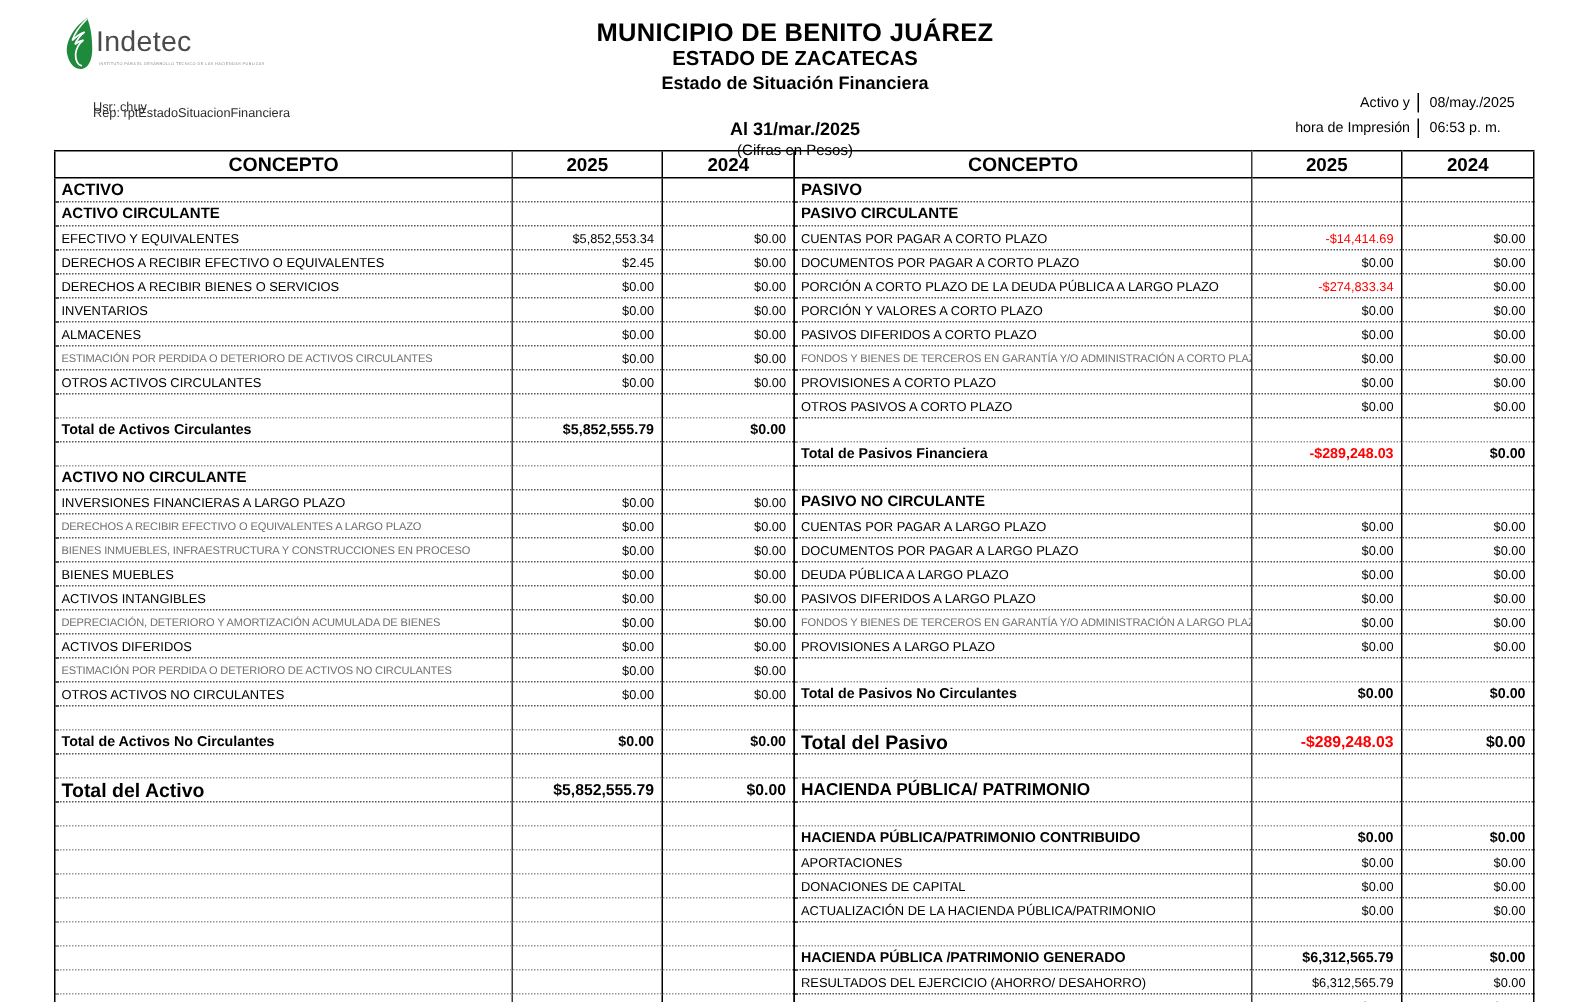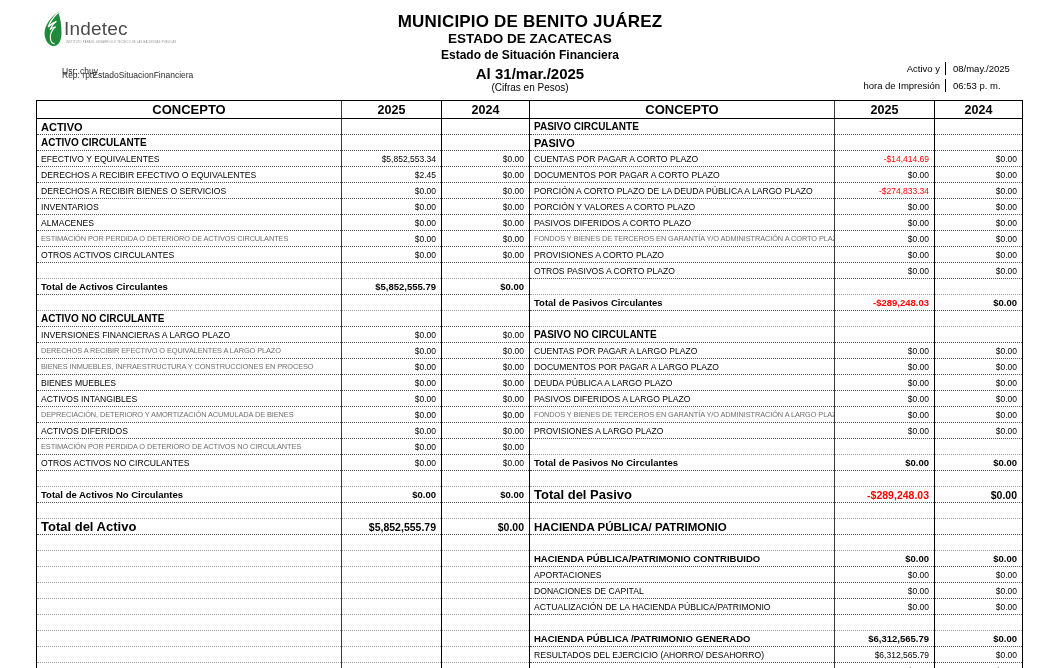--- a/index.html
+++ b/index.html
@@ -19,21 +19,21 @@
   .logo-text{position:absolute;left:26px;top:8px;font-size:19px;color:#4b4b4b;letter-spacing:.2px;}
   .logo-sub{position:absolute;left:28px;top:31px;font-size:2.6px;color:#8d8d8d;letter-spacing:.25px;white-space:nowrap;}
 
   .usr{position:absolute;left:62px;top:66px;font-size:8.5px;color:#2b2b2b;}
   .rep{position:absolute;left:62px;top:70px;font-size:8.5px;color:#2b2b2b;}
 
   .titles{position:absolute;left:270px;top:12px;width:520px;text-align:center;}
   .t1{font-size:17px;font-weight:bold;letter-spacing:.2px;line-height:19px;}
   .t2{font-size:13.5px;font-weight:bold;line-height:16px;}
   .t3{font-size:12px;font-weight:bold;line-height:15px;margin-top:1px;}
-  .t4{font-size:15px;font-weight:bold;line-height:15px;margin-top:3px;}
+  .t4{font-size:12px;font-weight:bold;line-height:15px;margin-top:16px;}
   .t5{font-size:10px;line-height:13px;}
 
   .stamp{position:absolute;left:862px;top:60px;width:190px;}
   .stamp-row{display:flex;align-items:baseline;font-size:9.5px;line-height:17px;}
   .stamp-lab{width:78px;text-align:right;padding-right:5px;}
   .stamp-sep{width:1px;height:13px;background:#000;align-self:center;}
   .stamp-val{padding-left:7px;}
 
   
   .tables{position:absolute;left:36px;top:100px;width:986px;}
@@ -330,26 +330,26 @@
           </colgroup>
         <thead>
           <tr>
             <th>CONCEPTO</th>
             <th class="yr sep">2025</th>
             <th class="yr sep2">2024</th>
           </tr>
         </thead>
         <tbody id="right-body">
             <tr>
+              <td class="concept lvl-root">PASIVO</td>
+              <td class="num sep"></td>
+              <td class="num sep2"></td>
+            </tr>
+            <tr>
               <td class="concept lvl-group">PASIVO CIRCULANTE</td>
-              <td class="num sep"></td>
-              <td class="num sep2"></td>
-            </tr>
-            <tr>
-              <td class="concept lvl-root">PASIVO</td>
               <td class="num sep"></td>
               <td class="num sep2"></td>
             </tr>
             <tr>
               <td class="concept lvl-item">CUENTAS POR PAGAR A CORTO PLAZO</td>
               <td class="num sep neg">-$14,414.69</td>
               <td class="num sep2">$0.00</td>
             </tr>
             <tr>
               <td class="concept lvl-item">DOCUMENTOS POR PAGAR A CORTO PLAZO</td>
@@ -385,21 +385,21 @@
               <td class="concept lvl-item">OTROS PASIVOS A CORTO PLAZO</td>
               <td class="num sep">$0.00</td>
               <td class="num sep2">$0.00</td>
             </tr>
             <tr class="blank">
               <td class="concept lvl-item"></td>
               <td class="num sep"></td>
               <td class="num sep2"></td>
             </tr>
             <tr>
-              <td class="concept lvl-total">Total de Pasivos Circulantes</td>
+              <td class="concept lvl-total">Total de Pasivos Financiera</td>
               <td class="num sep b neg">-$289,248.03</td>
               <td class="num sep2 b">$0.00</td>
             </tr>
             <tr class="blank">
               <td class="concept lvl-item"></td>
               <td class="num sep"></td>
               <td class="num sep2"></td>
             </tr>
             <tr>
               <td class="concept lvl-group">PASIVO NO CIRCULANTE</td>

